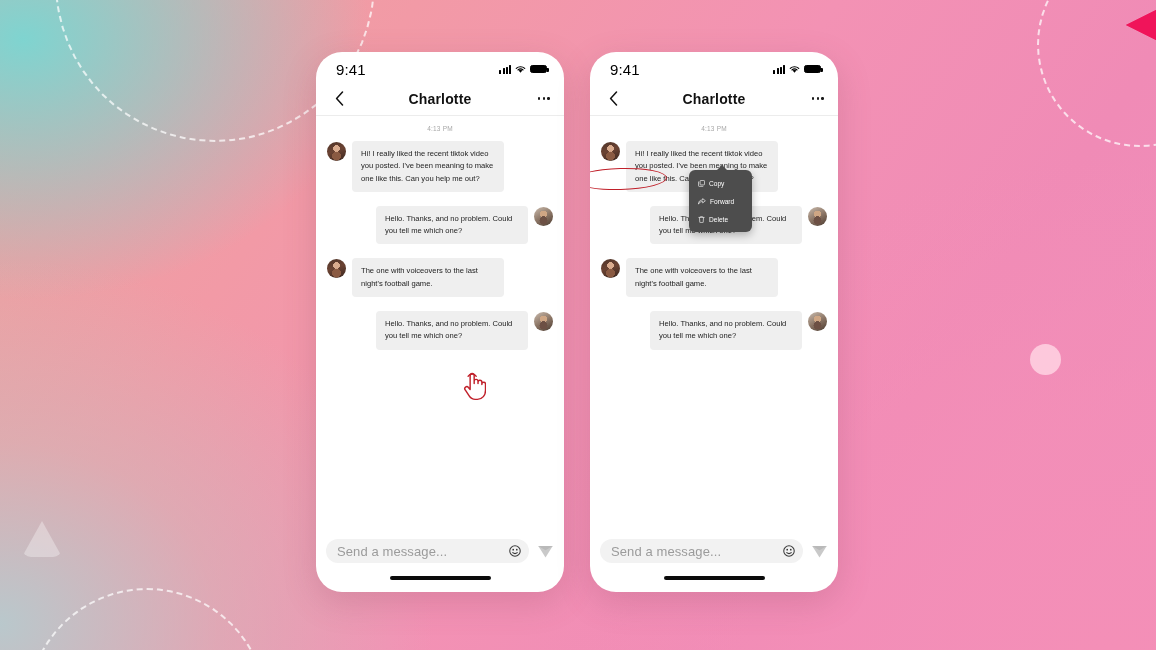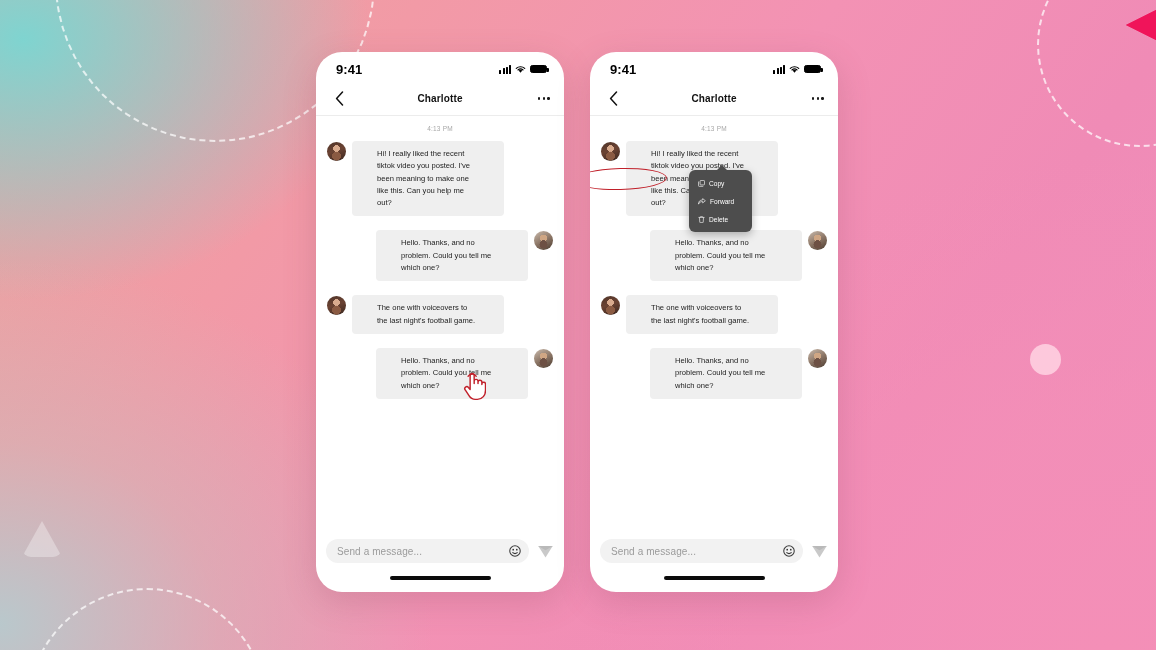--- a/index.html
+++ b/index.html
@@ -66,21 +66,21 @@
   #phone-right { left: 590px; }
 
   
   .status-bar {
     height: 30px;
     display: flex; align-items: center; justify-content: space-between;
     padding: 4px 17px 0 20px;
     flex: 0 0 auto;
   }
   .status-time {
-    font-size: 13px; font-weight: bold; color: #000;
+    font-size: 15px; font-weight: normal; color: #000;
     letter-spacing: 0.1px;
     text-align: right;
   }
   .status-icons { display: flex; align-items: center; gap: 4px; }
   .sig { display: flex; align-items: flex-end; gap: 1.2px; height: 9px; }
   .sig i { width: 2px; background: #000; border-radius: 0.5px; display: block; }
   .sig i:nth-child(1) { height: 3.5px; }
   .sig i:nth-child(2) { height: 5.2px; }
   .sig i:nth-child(3) { height: 7px; }
   .sig i:nth-child(4) { height: 9px; }
@@ -101,21 +101,21 @@
     padding: 0 14px;
     border-bottom: 1px solid #ececec;
     flex: 0 0 auto;
   }
   .nav-back {
     width: 18px; height: 18px;
     display: flex; align-items: center; justify-content: center;
     cursor: pointer;
   }
   .nav-title {
-    font-size: 10px; font-weight: bold; color: #111;
+    font-size: 14px; font-weight: bold; color: #111;
     letter-spacing: 0.15px;
   }
   .nav-more {
     display: flex; gap: 2.2px; align-items: center;
     width: 18px; justify-content: flex-end; cursor: pointer;
   }
   .nav-more span {
     width: 2.6px; height: 2.6px; border-radius: 50%; background: #1a1a1a;
     display: block;
   }
@@ -152,21 +152,21 @@
     background:
       radial-gradient(circle at 50% 70%, #6d5044 0 24%, rgba(109,80,68,0) 25%),
       radial-gradient(circle at 50% 38%, #cfa684 0 23%, rgba(207,166,132,0) 24%),
       linear-gradient(150deg, #cbbcae 0%, #8d7767 50%, #4b3a2f 100%);
   }
   .bubble {
     background: #efefef;
     color: #1c1c1c;
     font-size: 7.6px;
     line-height: 1.62;
-    padding: 7px 25px;
+    padding: 7px 9px;
     border-radius: 4px;
     max-width: 152px;
   }
 
   
   .ctx-menu {
     position: absolute;
     left: 99px; top: 54px;
     width: 63px;
     background: #4d4d4d;
@@ -222,21 +222,21 @@
   .input-pill {
     flex: 1 1 auto;
     height: 24px;
     background: #f2f2f2;
     border-radius: 12px;
     display: flex; align-items: center;
     padding: 0 8px 0 11px;
     justify-content: space-between;
   }
   .input-placeholder {
-    font-size: 10px; color: #9b9b9b; letter-spacing: 0.1px;
+    font-size: 13px; color: #9b9b9b; letter-spacing: 0.1px;
   }
   .emoji-icon { width: 12px; height: 12px; cursor: pointer; }
   .send-icon { width: 17px; height: 17px; cursor: pointer; flex: 0 0 auto; }
 
   
   .home-indicator {
     flex: 0 0 auto;
     height: 16px;
     display: flex; align-items: flex-start; justify-content: center;
   }

